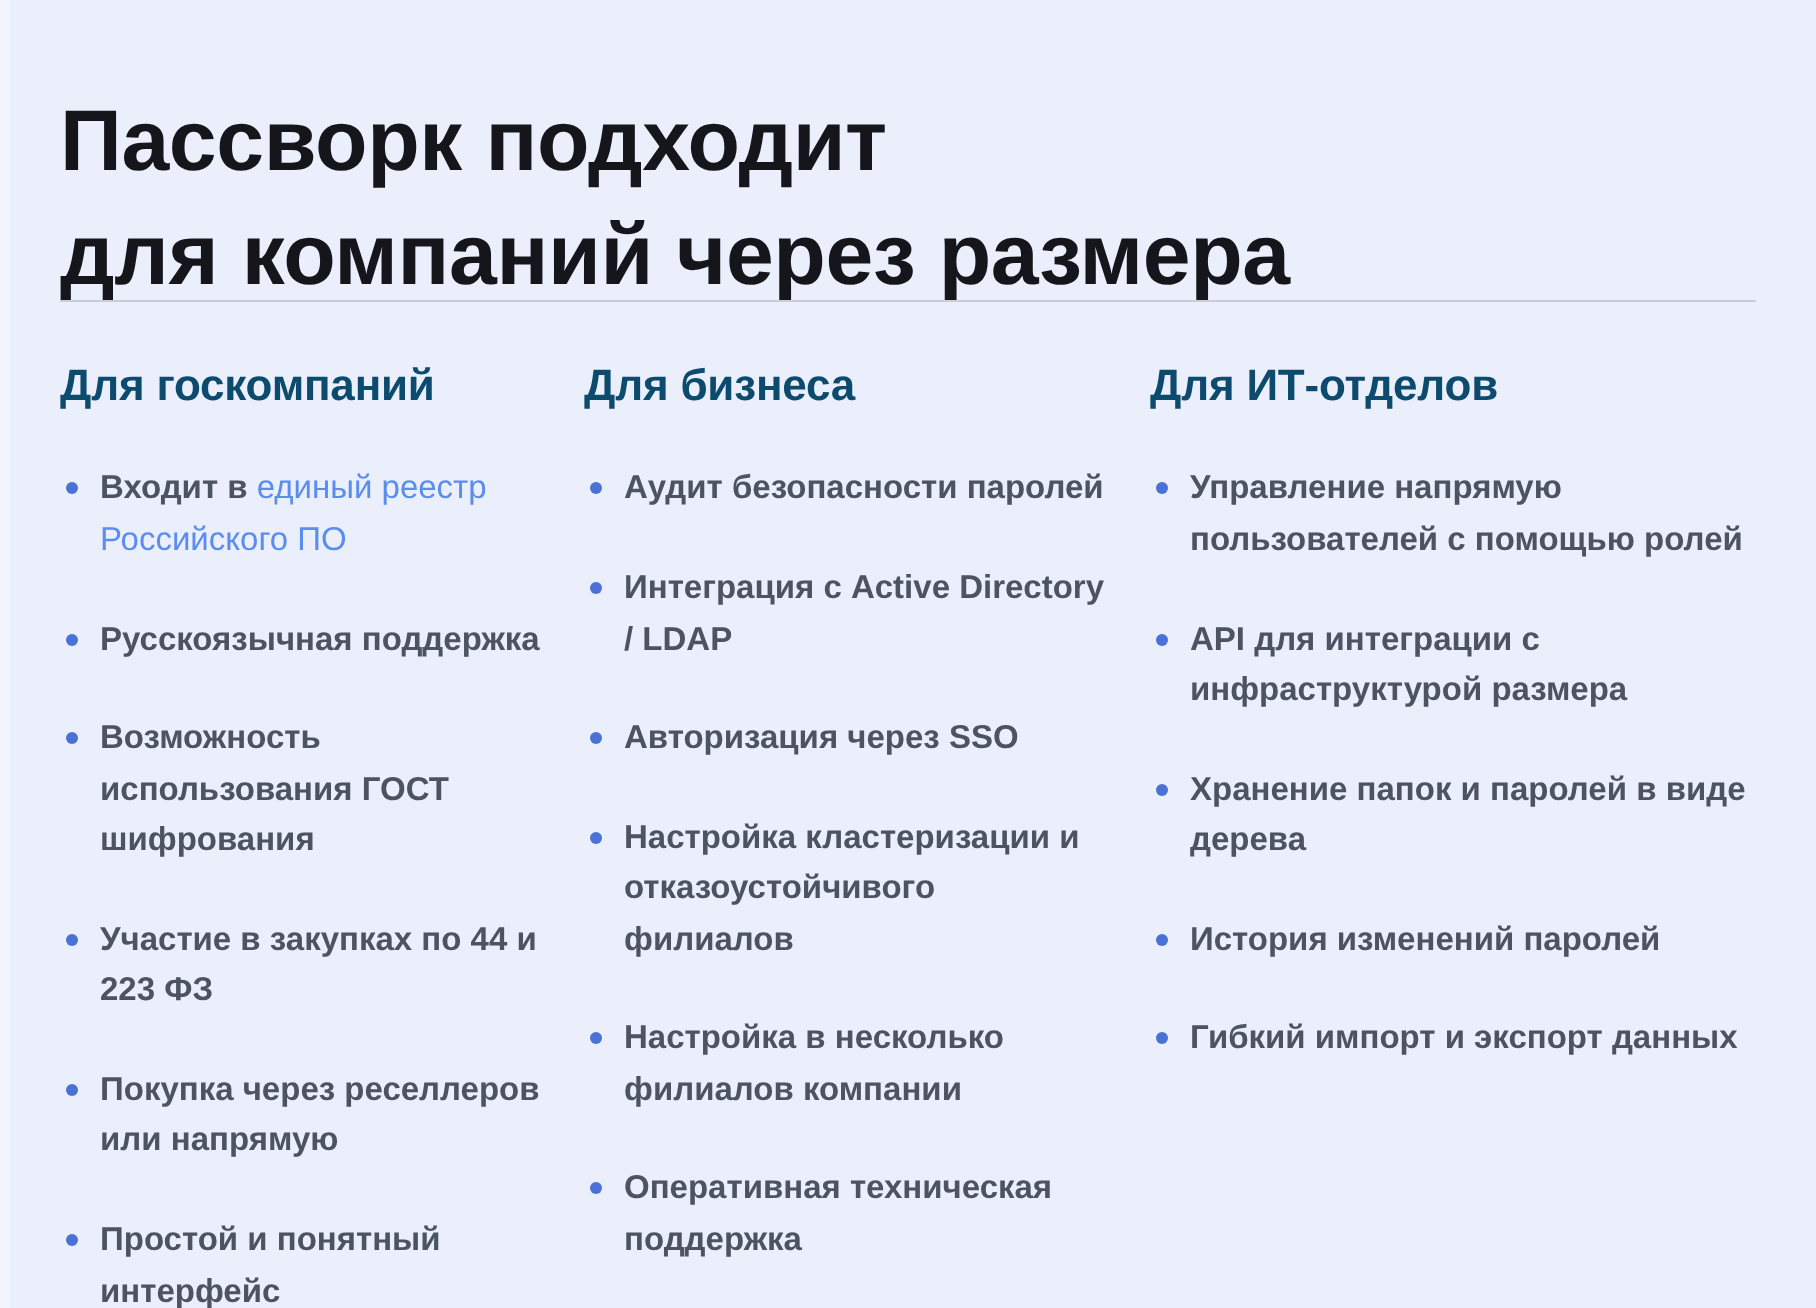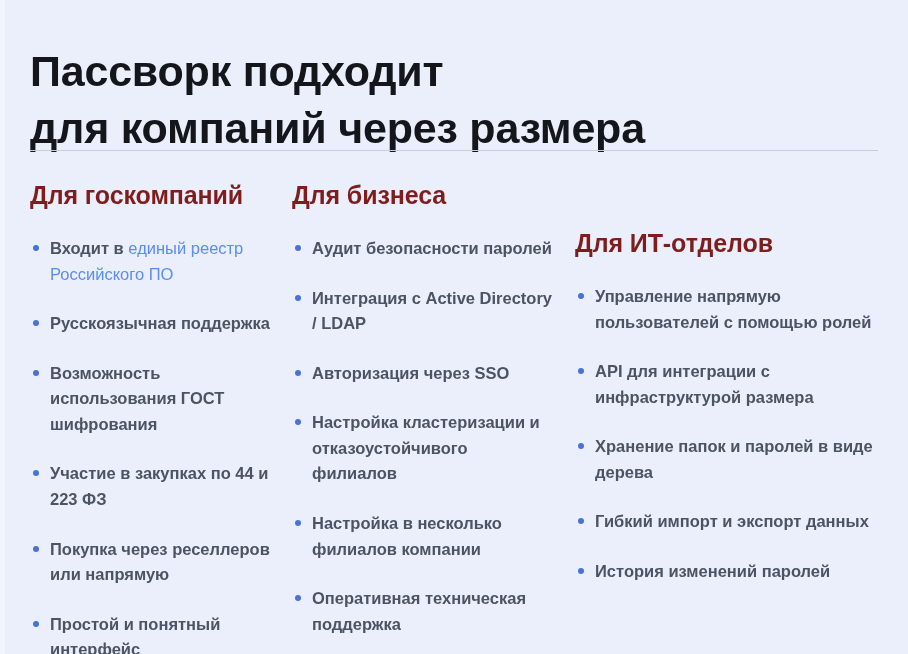--- a/index.html
+++ b/index.html
@@ -60,25 +60,25 @@
     top: 180px;
     width: 908px;
     display: flex;
     align-items: flex-start;
   }
   .column {
     box-sizing: border-box;
   }
   .col-0 { width: 292px; padding-left: 30px; padding-right: 18px; }
   .col-1 { width: 283px; padding-left: 0px; padding-right: 20px; }
-  .col-2 { width: 333px; padding-left: 0px; padding-right: 20px; margin-top: 48px; }
+  .col-2 { width: 333px; padding-left: 0px; padding-right: 20px; }
   .col-title {
-    font-size: 25px;
+    font-size: 22px;
     font-weight: bold;
-    color: #7f1d1d;
+    color: #0c4a6e;
     margin: 0 0 26px 0;
     line-height: 1.2;
     letter-spacing: -0.1px;
   }
   .bullet-list {
     list-style: none;
     margin: 0;
     padding: 0;
   }
   .bullet-item {
@@ -142,19 +142,19 @@
           <li class="bullet-item"><span class="bullet-dot"></span><span class="item-text">Настройка в несколько филиалов компании</span></li>
           <li class="bullet-item"><span class="bullet-dot"></span><span class="item-text">Оперативная техническая поддержка</span></li>
         </ul>
       </div>
       <div class="column col-2">
         <div class="col-title">Для ИТ-отделов</div>
         <ul class="bullet-list">
           <li class="bullet-item"><span class="bullet-dot"></span><span class="item-text">Управление напрямую пользователей с помощью ролей</span></li>
           <li class="bullet-item"><span class="bullet-dot"></span><span class="item-text">API для интеграции с инфраструктурой размера</span></li>
           <li class="bullet-item"><span class="bullet-dot"></span><span class="item-text">Хранение папок и паролей в виде дерева</span></li>
+          <li class="bullet-item"><span class="bullet-dot"></span><span class="item-text">История изменений паролей</span></li>
           <li class="bullet-item"><span class="bullet-dot"></span><span class="item-text">Гибкий импорт и экспорт данных</span></li>
-          <li class="bullet-item"><span class="bullet-dot"></span><span class="item-text">История изменений паролей</span></li>
         </ul>
       </div>
     </div>
 
 </div>
 
 </body></html>

